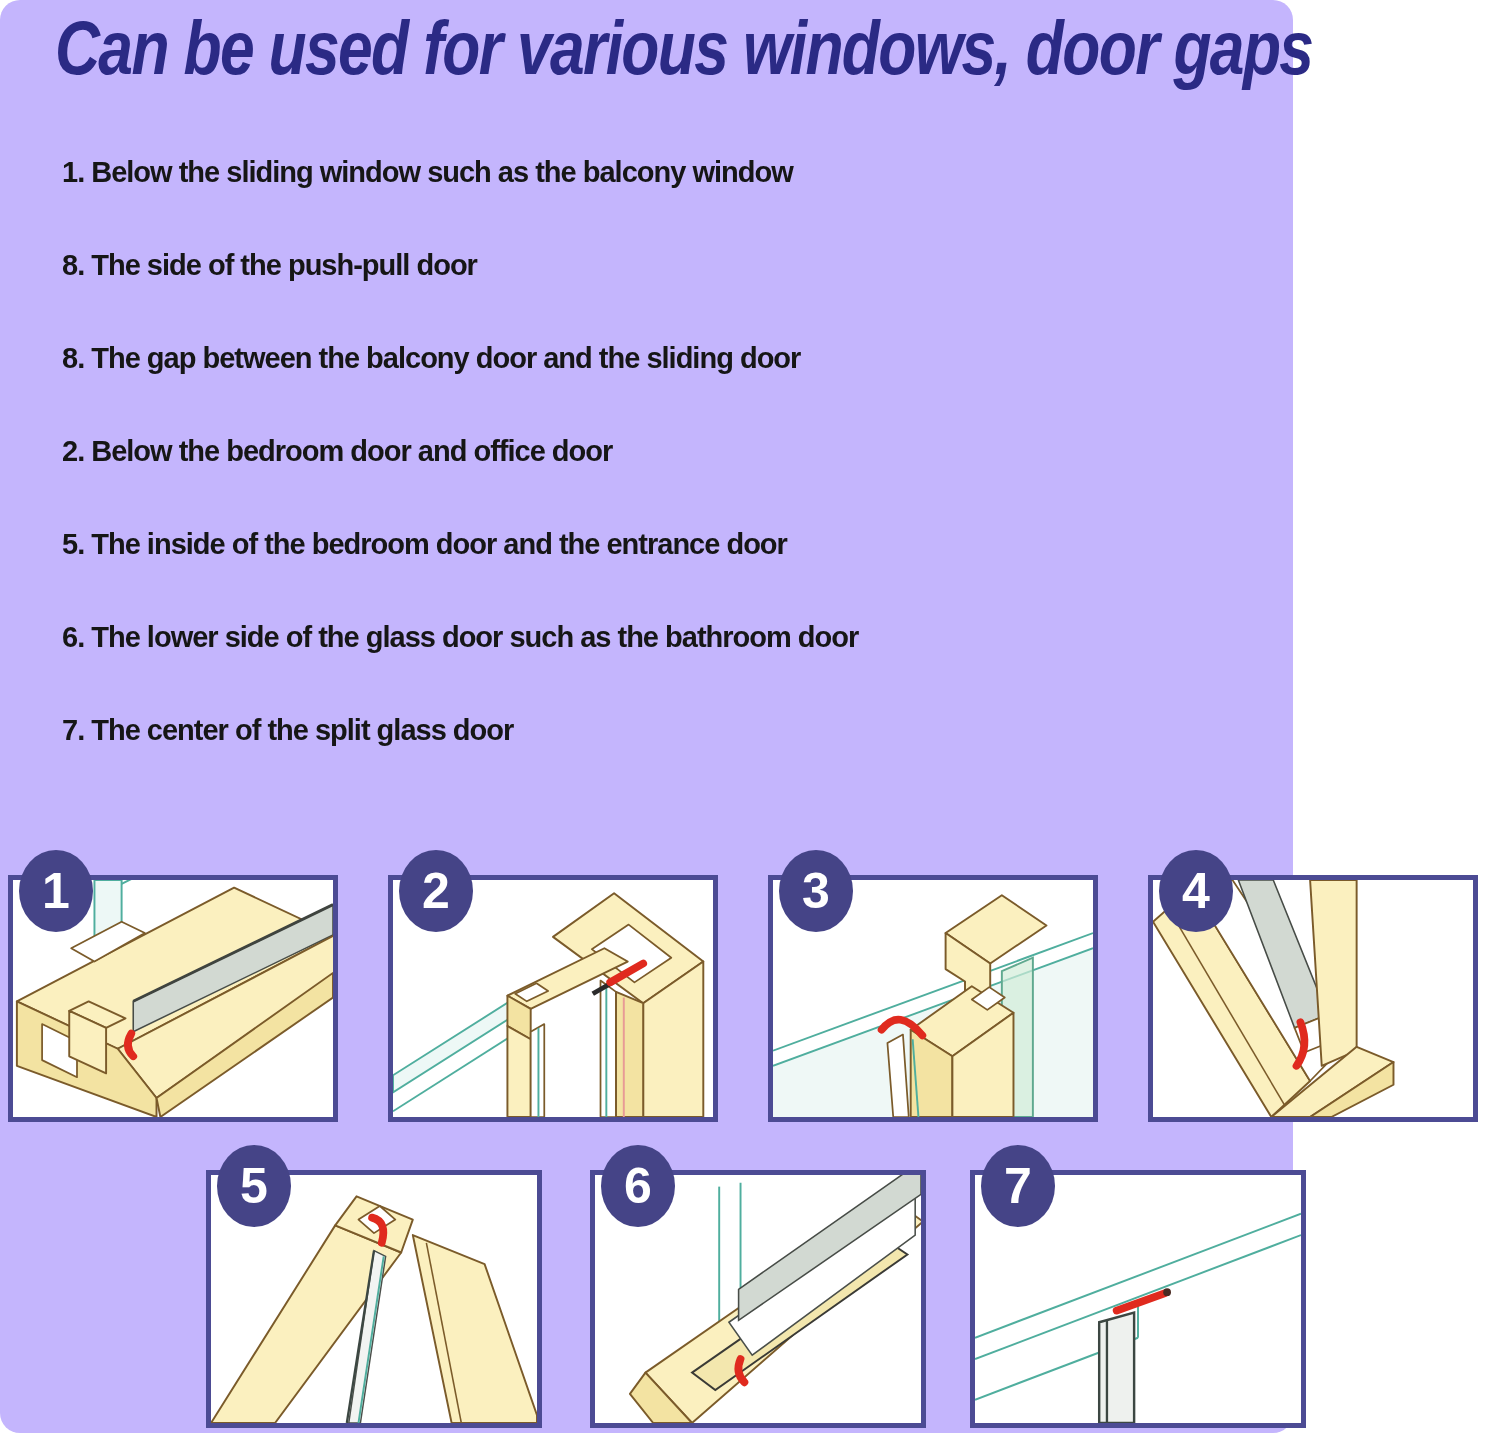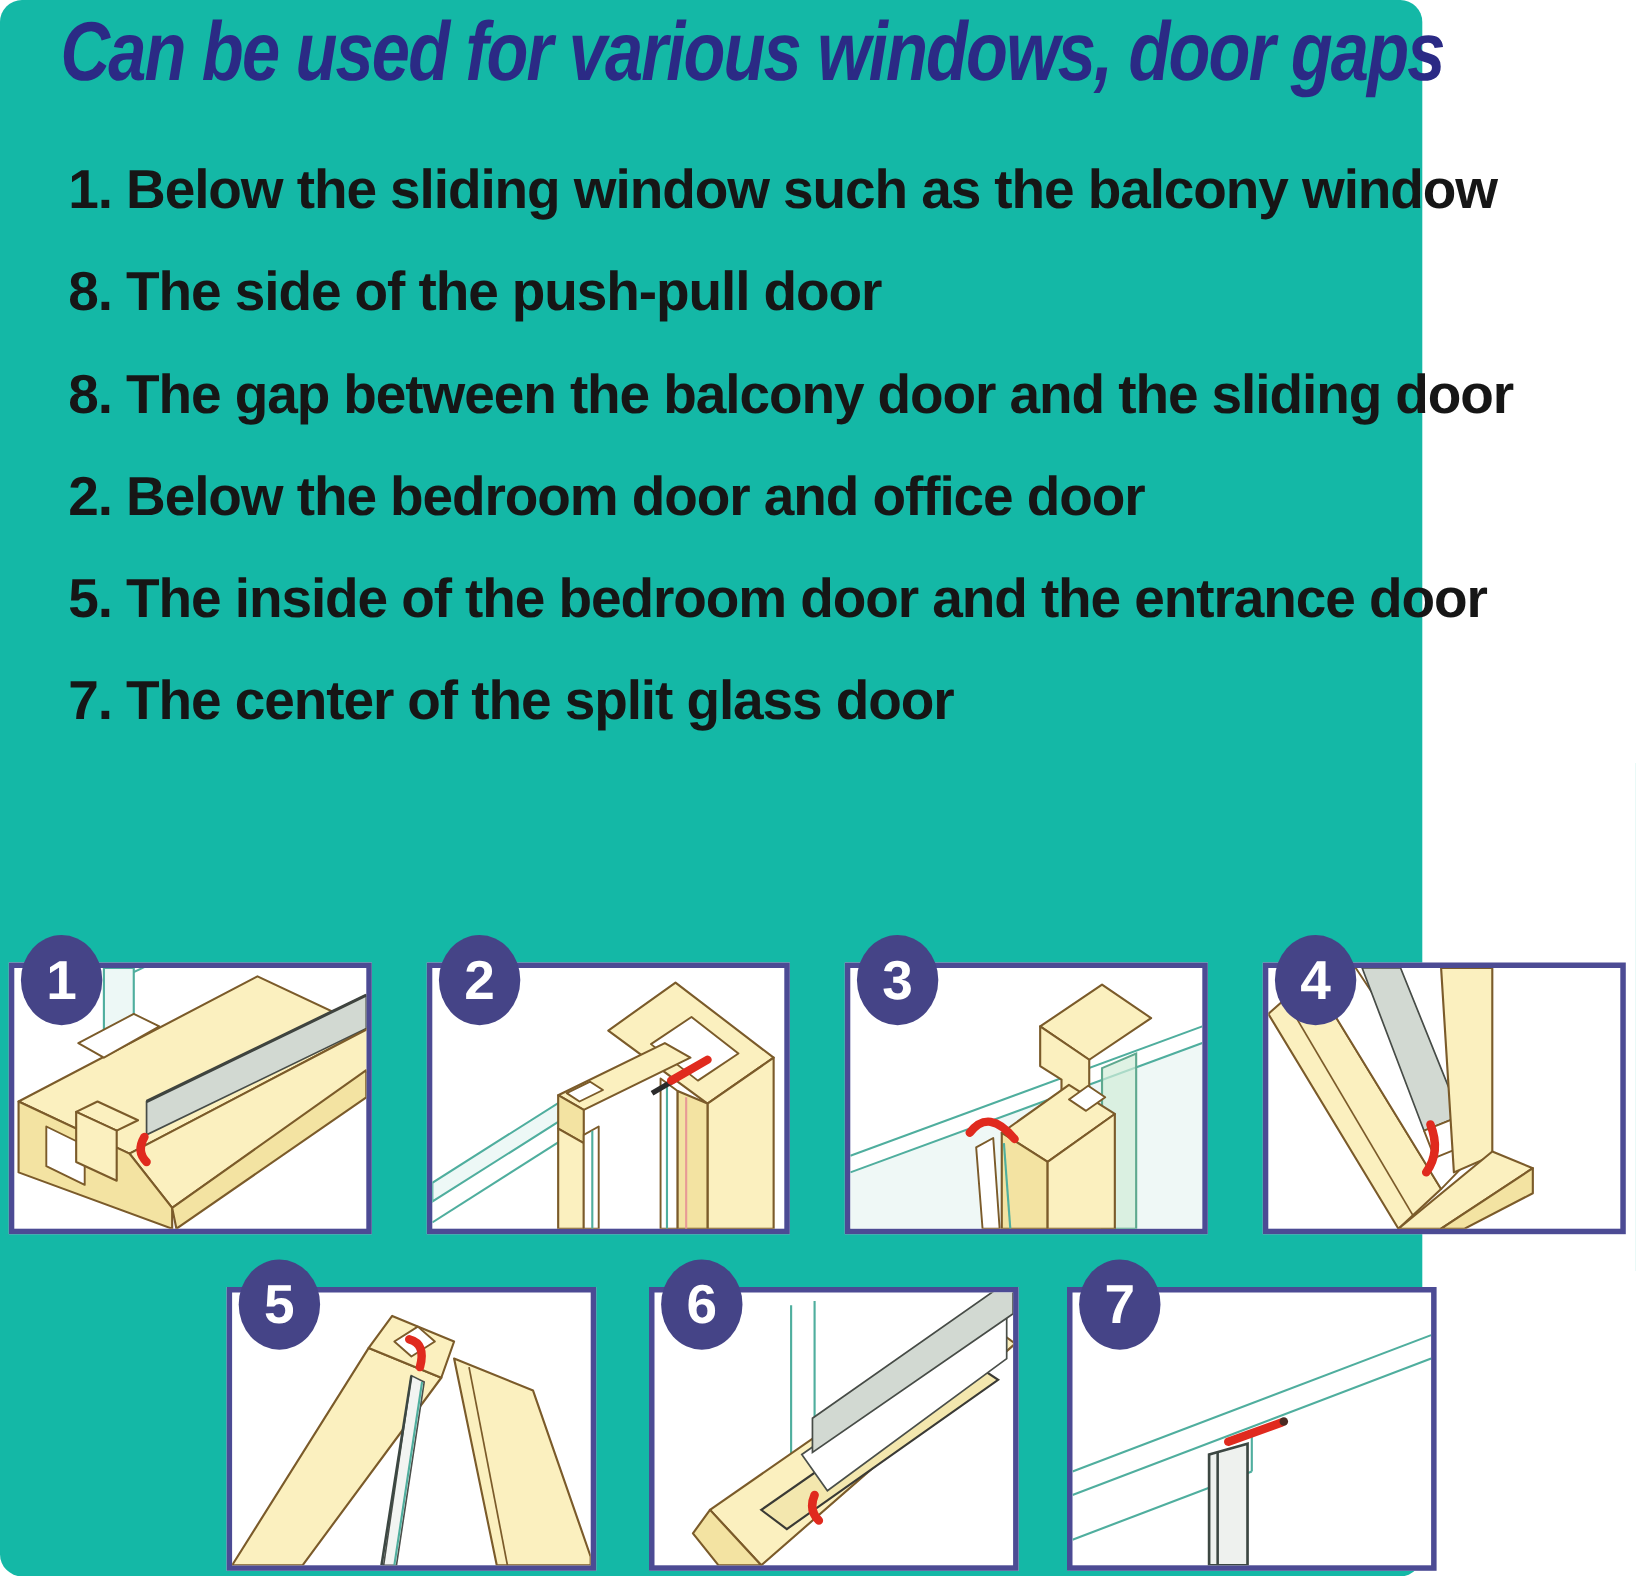--- a/index.html
+++ b/index.html
@@ -12,33 +12,33 @@
     --wood-shade:#f3e3a2;
     --wood-outline:#7b5b2a;
     --glass-fill:#dff2ee;
     --glass-stroke:#4fae9e;
     --seal-gray:#d2d9d2;
     --seal-gray-stroke:#474c47;
   }
   *{margin:0;padding:0;box-sizing:border-box;}
   html,body{width:1487px;height:1433px;background:#ffffff;overflow:hidden;
     font-family:"Liberation Sans", sans-serif;}
-  .page{position:relative;width:1293px;height:1433px;background:#14b8a6;border-radius:20px;}
+  .page{position:relative;width:1293px;height:1433px;background:#c4b5fd;border-radius:20px;}
 
   .title{
     position:absolute;left:55px;top:4px;
     font-size:76px;font-weight:bold;font-style:italic;
     letter-spacing:-2px;white-space:nowrap;
     color:var(--title-color);
     transform:scaleX(.82);transform-origin:left top;
   }
 
   .usage-list{position:absolute;left:62px;top:148px;}
   .usage-list .item{
-    font-size:50px;font-weight:bold;letter-spacing:-1px;
+    font-size:29px;font-weight:bold;letter-spacing:-1px;
     line-height:48px;margin-bottom:45px;white-space:nowrap;
     color:var(--text-color);
   }
 
   .panel{
     position:absolute;background:#fff;
     border:5px solid var(--accent);
   }
   .panel svg{display:block;width:100%;height:100%;}
   .badge{
@@ -66,20 +66,21 @@
 <div class="page">
 
   <div class="title">Can be used for various windows, door gaps</div>
 
   <div class="usage-list">
     <div class="item">1. Below the sliding window such as the balcony window</div>
     <div class="item">8. The side of the push-pull door</div>
     <div class="item">8. The gap between the balcony door and the sliding door</div>
     <div class="item">2. Below the bedroom door and office door</div>
     <div class="item">5. The inside of the bedroom door and the entrance door</div>
+    <div class="item">6. The lower side of the glass door such as the bathroom door</div>
     <div class="item">7. The center of the split glass door</div>
   </div>
 
   <div class="panel" style="left:8px;top:875px;width:330px;height:247px;">
     <div class="badge">1</div>
     <svg viewBox="0 0 330 250" preserveAspectRatio="none">
       <polygon class="gl" points="84,0 112,0 112,102 84,112"></polygon>
       <line class="glL" x1="112" y1="4" x2="208" y2="-44"></line>
       <polygon class="wd" points="4,128 228,8 332,58 108,178"></polygon>
       <polygon class="wh" points="60,72 112,44 136,56 84,86"></polygon>

